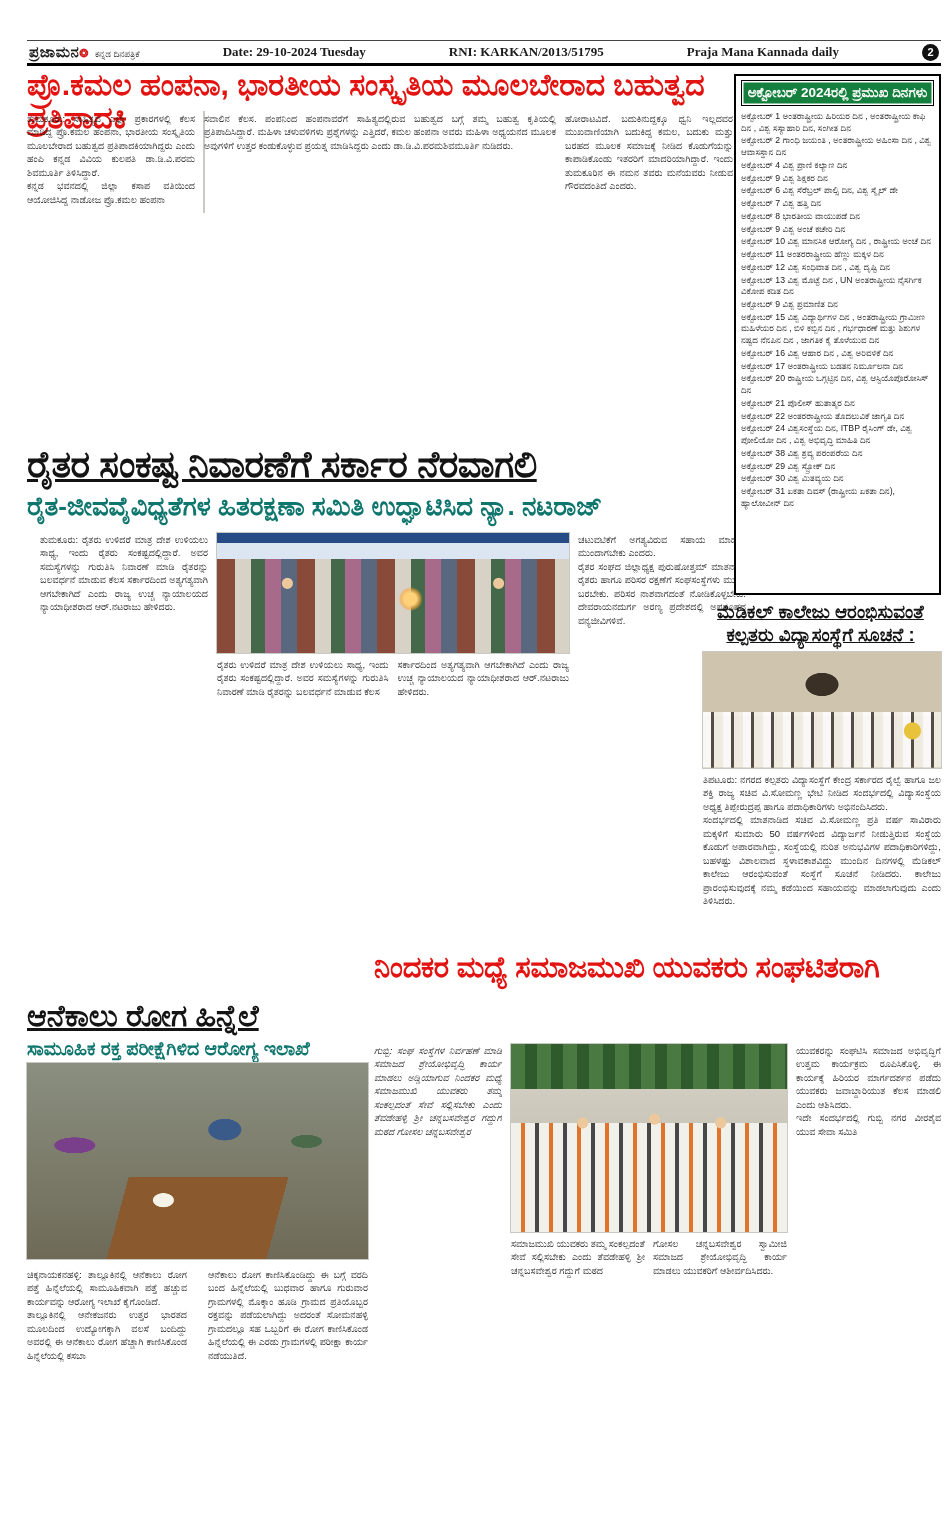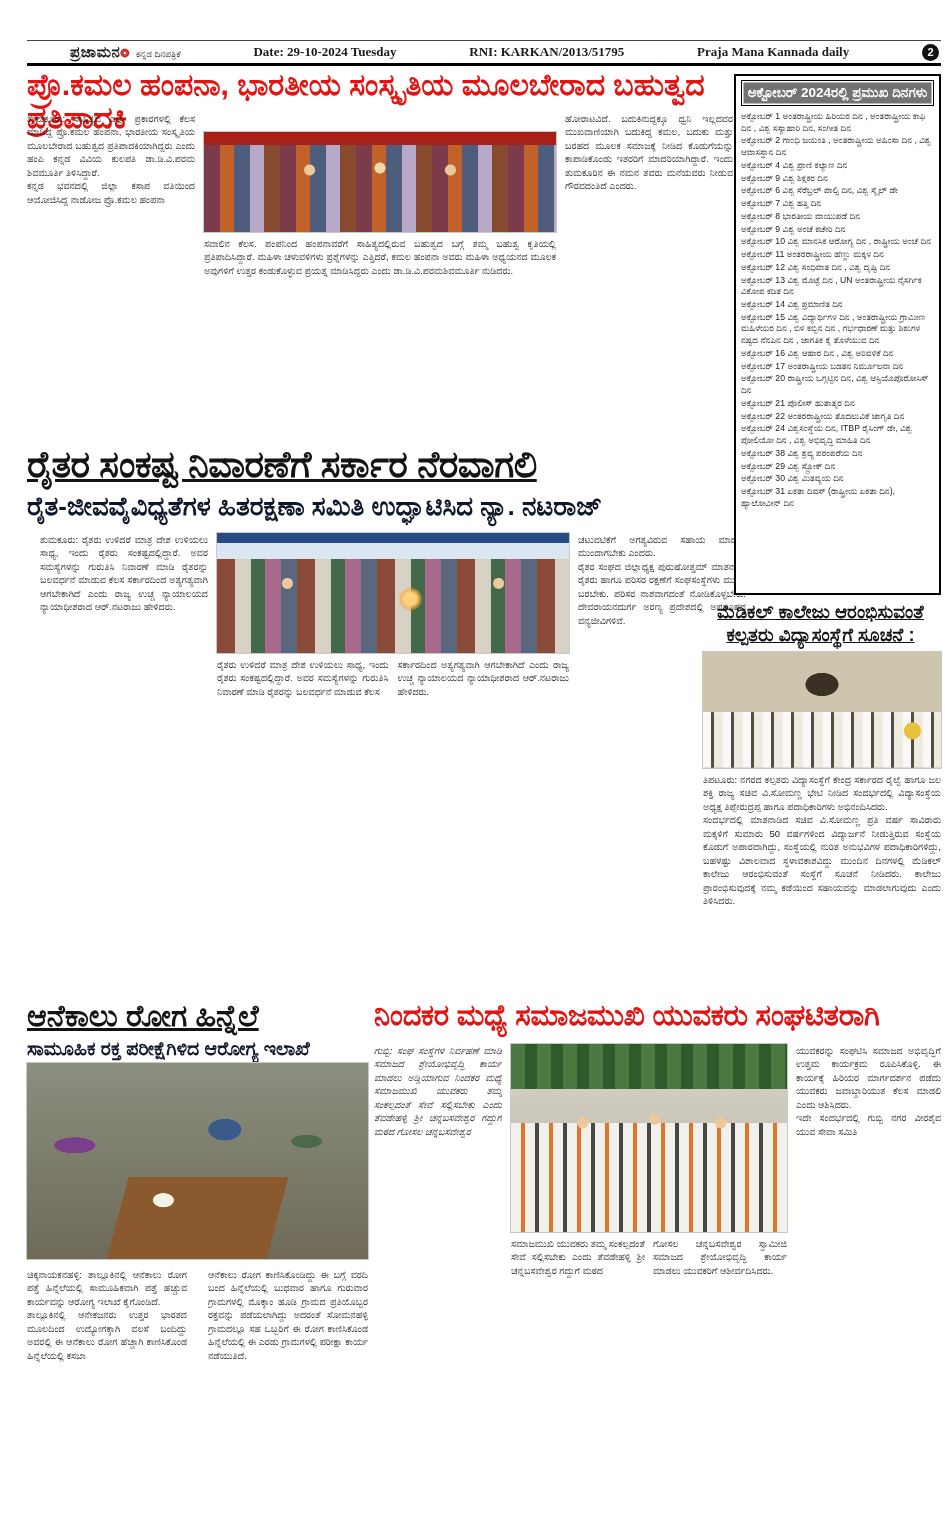--- a/index.html
+++ b/index.html
@@ -3,42 +3,42 @@
 <meta charset="utf-8">
 <style>
   html,body{margin:0;padding:0;background:#d9d9d6;}
   #page{position:relative;width:945px;height:1523px;margin:0 auto;background:#ffffff;
         font-family:"Liberation Sans",sans-serif;color:#1c1c1c;overflow:hidden;}
 
   
   #masthead{position:absolute;top:40px;left:27px;width:914px;height:26px;
             display:flex;align-items:center;justify-content:space-between;
             border-top:1px solid #444;border-bottom:3px solid #000;box-sizing:border-box;padding:0 2px;}
-  .logo-wrap{display:flex;align-items:baseline;gap:6px;margin-left:41px;}
+  .logo-wrap{display:flex;align-items:baseline;gap:6px;}
   .logo{font-weight:bold;font-size:15px;letter-spacing:.5px;}
   .logo .emblem{color:#d21212;font-size:11px;}
   .tagline{font-size:9px;color:#222;}
   .mast-mid{font-family:"Liberation Serif",serif;font-weight:bold;font-size:13px;}
   .page-badge{width:17px;height:17px;border-radius:50%;background:#111;color:#fff;
               font-size:11px;font-weight:bold;display:flex;align-items:center;justify-content:center;}
 
   
   .headline-red{color:#e21310;font-weight:bold;}
   .headline-black{color:#141414;font-weight:bold;text-decoration:underline;}
-  .subhead-red{color:#0f172a;font-weight:bold;}
+  .subhead-red{color:#0f766e;font-weight:bold;}
   .bodycols{display:flex;gap:9px;}
   .col{font-size:9.5px;line-height:1.42;text-align:justify;white-space:pre-line;
        overflow:hidden;flex:1;}
   .ph{background-color:#9a9a94;outline:1px solid #c9c9c4;}
 
   
   #a1-headline{position:absolute;top:68px;left:27px;width:706px;font-size:30px;line-height:1.1;}
   #a1-body{position:absolute;top:112px;left:27px;width:706px;height:332px;}
   #a1-body .c-side{flex:0 0 168px;}
-  #a1-mid{flex:0 0 352px;display:flex;flex-direction:column;margin-top:20px;}
+  #a1-mid{flex:0 0 352px;display:flex;}
   #a1-photo{height:100px;margin-bottom:5px;
     background-image:
       linear-gradient(to bottom,#a8201a 0,#a8201a 13px,rgba(0,0,0,0) 13px),
       radial-gradient(circle at 30% 38%,#ecc89c 0 5px,rgba(0,0,0,0) 6px),
       radial-gradient(circle at 50% 36%,#f3d8a8 0 5px,rgba(0,0,0,0) 6px),
       radial-gradient(circle at 70% 38%,#ecc89c 0 5px,rgba(0,0,0,0) 6px),
       repeating-linear-gradient(90deg,#7b3b4b 0 16px,#c2622a 16px 30px,#4e5d7d 30px 46px,#b9a9c9 46px 60px,#884a2e 60px 76px),
       linear-gradient(to bottom,#6b6257,#3c352c);}
   #a1-underphoto{display:flex;gap:9px;flex:1;}
 
@@ -54,21 +54,21 @@
       radial-gradient(circle at 55% 55%,#ffd27a 0 6px,rgba(255,160,40,.55) 10px,rgba(0,0,0,0) 12px),
       radial-gradient(circle at 20% 42%,#ecc89c 0 5px,rgba(0,0,0,0) 6px),
       radial-gradient(circle at 80% 42%,#ecc89c 0 5px,rgba(0,0,0,0) 6px),
       repeating-linear-gradient(90deg,#8a4a3a 0 18px,#d8d2c6 18px 34px,#44694a 34px 48px,#a86a8a 48px 64px,#59687f 64px 80px),
       linear-gradient(#7a6f5f,#4a4238);}
   #a2-underphoto{display:flex;gap:9px;flex:1;}
 
   
   #days-box{position:absolute;top:74px;left:734px;width:207px;height:521px;background:#fff;
             border:2px solid #000;box-sizing:border-box;padding:4px 5px;}
-  #days-title{background:#737373;color:#fff;text-align:center;font-weight:bold;font-size:13.5px;
+  #days-title{background:#15803d;color:#fff;text-align:center;font-weight:bold;font-size:13.5px;
               padding:4px 2px;border:1px solid #000;box-shadow:inset 0 0 0 1.5px #fff;margin-bottom:5px;}
   .day-item{font-size:8.7px;line-height:1.35;margin-bottom:1px;text-align:left;}
 
   
   #med-headline{position:absolute;top:600px;left:700px;width:241px;font-size:18.5px;line-height:1.25;text-align:center;}
   #med-photo{position:absolute;top:652px;left:703px;width:238px;height:116px;
     background-image:
       radial-gradient(ellipse at 50% 28%,#3a3026 0 16px,rgba(0,0,0,0) 17px),
       radial-gradient(circle at 88% 68%,#e8c23a 0 8px,rgba(0,0,0,0) 9px),
       repeating-linear-gradient(90deg,rgba(255,255,255,.92) 0 8px,rgba(66,60,54,.85) 8px 11px,rgba(244,240,230,.92) 11px 20px),
@@ -85,21 +85,21 @@
       radial-gradient(ellipse at 14% 42%,#7a3f8a 0 20px,rgba(0,0,0,0) 21px),
       radial-gradient(ellipse at 58% 34%,#3a5a8a 0 16px,rgba(0,0,0,0) 17px),
       radial-gradient(ellipse at 82% 40%,#4a6a4a 0 15px,rgba(0,0,0,0) 16px),
       radial-gradient(ellipse at 40% 70%,#f5f2e8 0 10px,rgba(0,0,0,0) 11px),
       linear-gradient(105deg,rgba(0,0,0,0) 28%,#8a5a2e 28% 72%,rgba(0,0,0,0) 72%),
       linear-gradient(#8a8f7f,#6f6a58);
     background-size:auto,auto,auto,auto,100% 42%,100% 100%;
     background-position:0 0,0 0,0 0,0 0,left bottom,0 0;background-repeat:no-repeat;}
   #a3-cols{position:absolute;top:1268px;left:27px;width:341px;height:252px;gap:21px;}
 
-  #a4-headline{position:absolute;top:1000px;left:374px;width:567px;font-size:29px;line-height:1.05;letter-spacing:-.3px;}
+  #a4-headline{position:absolute;top:952px;left:374px;width:567px;font-size:29px;line-height:1.05;letter-spacing:-.3px;}
   #a4-body{position:absolute;top:1044px;left:374px;width:567px;height:473px;}
   #a4-body .c1{flex:0 0 128px;font-style:italic;}
   #a4-body .c4{flex:1;}
   #a4-mid{flex:0 0 276px;display:flex;flex-direction:column;}
   #a4-photo{height:188px;margin-bottom:5px;
     background-image:
       repeating-linear-gradient(90deg,#4a7a42 0 14px,#2f5a2c 14px 26px),
       radial-gradient(circle at 26% 42%,#ecc89c 0 5px,rgba(0,0,0,0) 6px),
       radial-gradient(circle at 52% 40%,#ecc89c 0 5px,rgba(0,0,0,0) 6px),
       radial-gradient(circle at 76% 42%,#ecc89c 0 5px,rgba(0,0,0,0) 6px),
@@ -161,21 +161,21 @@
         <div class="day-item">ಅಕ್ಟೋಬರ್ 4 ವಿಶ್ವ ಪ್ರಾಣಿ ಕಲ್ಯಾಣ ದಿನ</div>
         <div class="day-item">ಅಕ್ಟೋಬರ್ 9 ವಿಶ್ವ ಶಿಕ್ಷಕರ ದಿನ</div>
         <div class="day-item">ಅಕ್ಟೋಬರ್ 6 ವಿಶ್ವ ಸೆರೆಬ್ರಲ್ ಪಾಲ್ಸಿ ದಿನ,  ವಿಶ್ವ ಸ್ಮೈಲ್ ಡೇ</div>
         <div class="day-item">ಅಕ್ಟೋಬರ್ 7 ವಿಶ್ವ ಹತ್ತಿ ದಿನ</div>
         <div class="day-item">ಅಕ್ಟೋಬರ್ 8 ಭಾರತೀಯ ವಾಯುಪಡೆ ದಿನ</div>
         <div class="day-item">ಅಕ್ಟೋಬರ್ 9 ವಿಶ್ವ ಅಂಚೆ ಕಚೇರಿ ದಿನ</div>
         <div class="day-item">ಅಕ್ಟೋಬರ್ 10 ವಿಶ್ವ ಮಾನಸಿಕ ಆರೋಗ್ಯ ದಿನ , ರಾಷ್ಟ್ರೀಯ ಅಂಚೆ ದಿನ</div>
         <div class="day-item">ಅಕ್ಟೋಬರ್ 11 ಅಂತರರಾಷ್ಟ್ರೀಯ ಹೆಣ್ಣು ಮಕ್ಕಳ ದಿನ</div>
         <div class="day-item">ಅಕ್ಟೋಬರ್ 12 ವಿಶ್ವ ಸಂಧಿವಾತ ದಿನ , ವಿಶ್ವ ದೃಷ್ಟಿ ದಿನ</div>
         <div class="day-item">ಅಕ್ಟೋಬರ್ 13 ವಿಶ್ವ ಮೊಟ್ಟೆ ದಿನ , UN ಅಂತರಾಷ್ಟ್ರೀಯ ನೈಸರ್ಗಿಕ ವಿಕೋಪ ಕಡಿತ ದಿನ</div>
-        <div class="day-item">ಅಕ್ಟೋಬರ್ 14 ವಿಶ್ವ ಪ್ರಮಾಣಿತ ದಿನ</div>
+        <div class="day-item">ಅಕ್ಟೋಬರ್ 9 ವಿಶ್ವ ಪ್ರಮಾಣಿತ ದಿನ</div>
         <div class="day-item">ಅಕ್ಟೋಬರ್ 15 ವಿಶ್ವ ವಿದ್ಯಾರ್ಥಿಗಳ ದಿನ , ಅಂತರಾಷ್ಟ್ರೀಯ ಗ್ರಾಮೀಣ ಮಹಿಳೆಯರ ದಿನ , ಬಿಳಿ ಕಬ್ಬಿನ ದಿನ , ಗರ್ಭಧಾರಣೆ ಮತ್ತು ಶಿಶುಗಳ ನಷ್ಟದ ನೆನಪಿನ ದಿನ , ಜಾಗತಿಕ ಕೈ ತೊಳೆಯುವ ದಿನ</div>
         <div class="day-item">ಅಕ್ಟೋಬರ್ 16 ವಿಶ್ವ ಆಹಾರ ದಿನ , ವಿಶ್ವ ಅರಿವಳಿಕೆ ದಿನ</div>
         <div class="day-item">ಅಕ್ಟೋಬರ್ 17 ಅಂತರಾಷ್ಟ್ರೀಯ ಬಡತನ ನಿರ್ಮೂಲನಾ ದಿನ</div>
         <div class="day-item">ಅಕ್ಟೋಬರ್ 20 ರಾಷ್ಟ್ರೀಯ ಒಗ್ಗಟ್ಟಿನ ದಿನ, ವಿಶ್ವ ಆಸ್ಟಿಯೊಪೊರೋಸಿಸ್ ದಿನ</div>
         <div class="day-item">ಅಕ್ಟೋಬರ್ 21 ಪೊಲೀಸ್ ಹುತಾತ್ಮರ ದಿನ</div>
         <div class="day-item">ಅಕ್ಟೋಬರ್ 22 ಅಂತರರಾಷ್ಟ್ರೀಯ ತೊದಲುವಿಕೆ ಜಾಗೃತಿ ದಿನ</div>
         <div class="day-item">ಅಕ್ಟೋಬರ್ 24 ವಿಶ್ವಸಂಸ್ಥೆಯ ದಿನ, ITBP ರೈಸಿಂಗ್ ಡೇ, ವಿಶ್ವ ಪೋಲಿಯೋ ದಿನ , ವಿಶ್ವ ಅಭಿವೃದ್ಧಿ ಮಾಹಿತಿ ದಿನ</div>
         <div class="day-item">ಅಕ್ಟೋಬರ್ 38 ವಿಶ್ವ ಶ್ರವ್ಯ ಪರಂಪರೆಯ ದಿನ</div>
         <div class="day-item">ಅಕ್ಟೋಬರ್ 29 ವಿಶ್ವ ಸ್ಟ್ರೋಕ್ ದಿನ</div>
         <div class="day-item">ಅಕ್ಟೋಬರ್ 30 ವಿಶ್ವ ಮಿತವ್ಯಯ ದಿನ</div>

